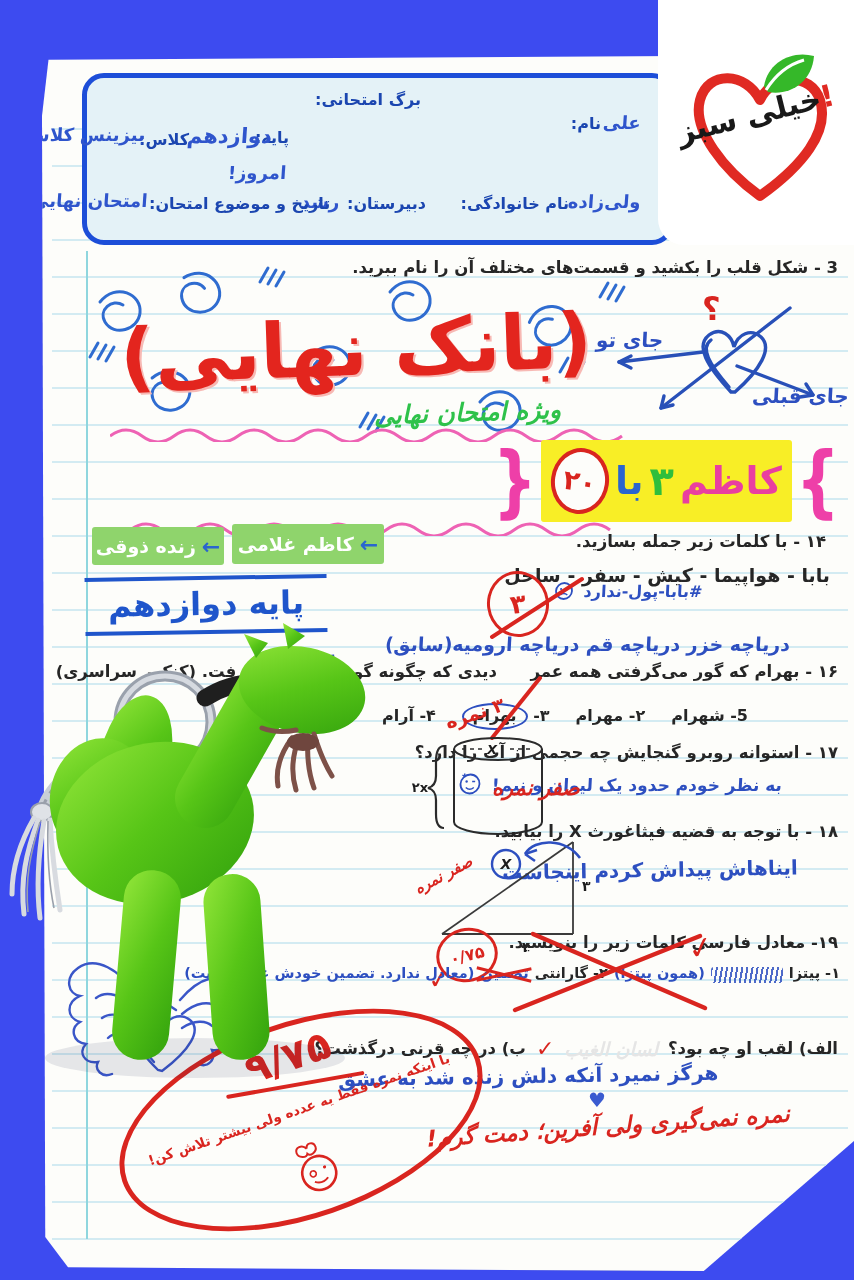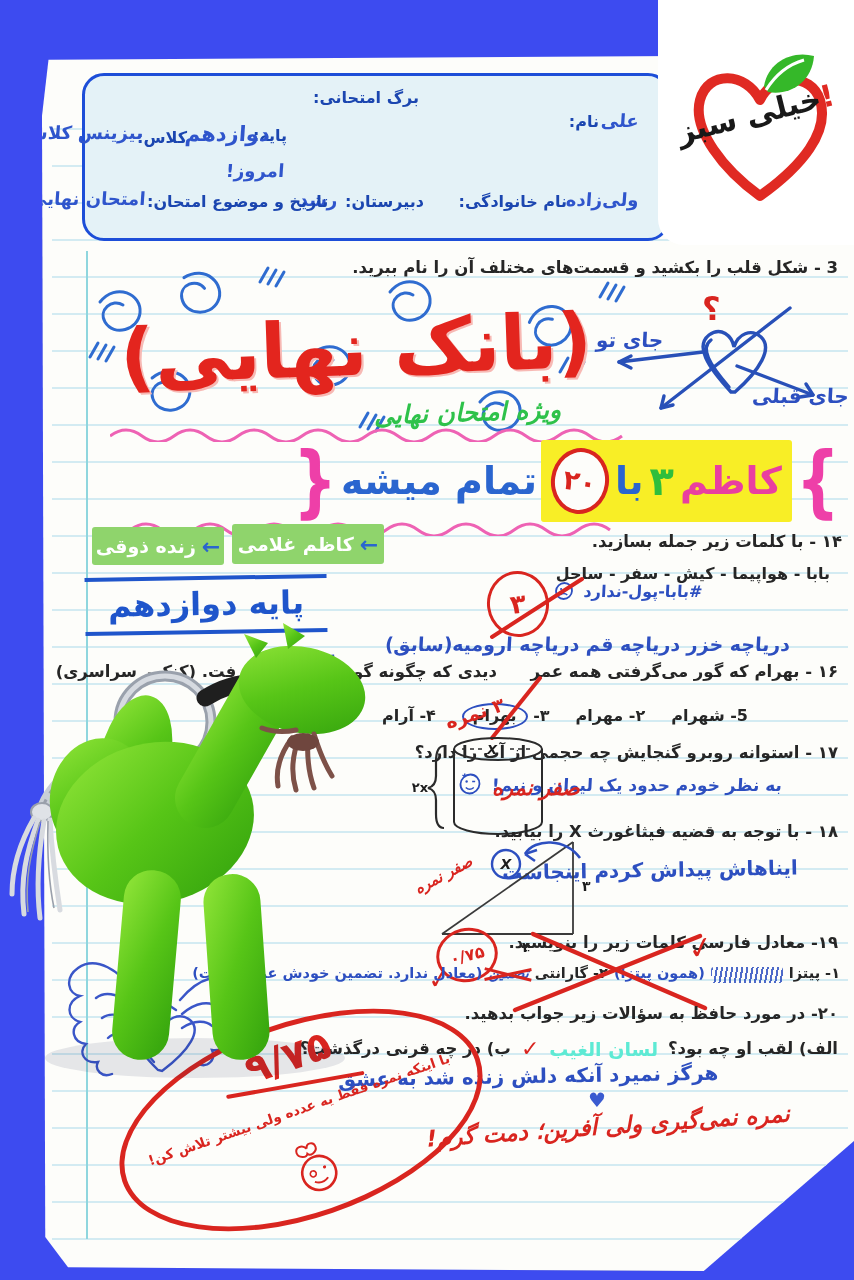--- a/index.html
+++ b/index.html
@@ -8,28 +8,28 @@
   .abs{position:absolute;}
   
   .paper{position:absolute;left:42px;top:55px;width:812px;height:1216px;background:#fdfdfa;
          clip-path:polygon(0.8% 0.4%, 99% 0, 100% 1%, 100% 89.3%, 81.5% 100%, 3.2% 99.7%, 0.4% 97.2%, 0 5%);
          box-shadow:0 10px 28px rgba(0,0,30,.35);}
   .rule-lines{position:absolute;left:10px;right:6px;top:38px;bottom:14px;
          background:repeating-linear-gradient(to bottom,transparent 0 35px,#d3ebf2 35px 37px);}
   .margin-line{position:absolute;left:44px;top:196px;bottom:32px;width:2px;background:#8fd6de;}
   
   .hdr-box{position:absolute;left:40px;top:18px;width:582px;height:162px;background:#e4f2f7;
-         border:3px solid #1d4ed8;border-radius:22px;direction:rtl;}
+         border:5px solid #1d4ed8;border-radius:22px;direction:rtl;}
   .hlbl{position:absolute;font-weight:bold;color:#1b46b0;font-size:16px;white-space:nowrap;}
   .hval{position:absolute;color:#2f55cc;font-weight:600;font-size:18px;white-space:nowrap;
          transform:skewX(-4deg);}
   
   .q{position:absolute;direction:rtl;color:#262626;font-weight:bold;font-size:16.5px;
      white-space:nowrap;text-align:right;}
-  .small{font-size:16px;}
+  .small{font-size:19px;}
   .hw-b{position:absolute;direction:rtl;color:#2d4fc0;font-weight:600;font-size:17px;white-space:nowrap;
         transform:skewX(-3deg);}
   .hw-r{position:absolute;direction:rtl;color:#d9251f;font-weight:bold;white-space:nowrap;}
   
   .main-title{position:absolute;left:66px;top:284px;width:580px;height:128px;display:flex;
         align-items:center;justify-content:center;color:#e3251e;font-weight:900;font-size:76px;
         white-space:nowrap;transform:rotate(-2deg);direction:rtl;text-shadow:2px 2px 0 #f7b9b4;}
   .sub-title{position:absolute;left:300px;top:398px;width:335px;text-align:center;color:#2ec24a;
         font-weight:bold;font-style:italic;font-size:25px;transform:rotate(-2deg);direction:rtl;white-space:nowrap;}
   
@@ -52,21 +52,21 @@
         font-weight:900;font-size:32px;border-top:4px solid #1f55cb;border-bottom:4px solid #1f55cb;
         padding:5px 0 7px;transform:rotate(-1deg);direction:rtl;white-space:nowrap;}
   
   .score-oval{position:absolute;border:3px solid #d9251f;border-radius:50%;display:flex;
         align-items:center;justify-content:center;color:#d9251f;font-weight:bold;background:transparent;}
   .dots{letter-spacing:1px;color:#262626;}
   .fillwrap{position:relative;display:inline-block;}
   .fillword{position:absolute;top:-17px;right:8px;color:#2d4fc0;font-weight:bold;font-size:17px;
         transform:rotate(-4deg);}
   .opt-circled{border:2.5px solid #2d4fc0;border-radius:50%;padding:1px 9px 3px;}
-  .crossed-red{position:relative;display:inline-block;font-style:italic;}
+  .crossed-red{position:relative;display:inline-block;}
   .crossed-red::before,.crossed-red::after{content:"";position:absolute;left:-4px;right:-4px;top:50%;
         height:3px;background:#d9251f;}
   .crossed-red::before{transform:rotate(14deg);}
   .crossed-red::after{transform:rotate(-12deg);}
   .scribble{display:inline-block;width:72px;height:16px;position:relative;top:2px;
         background:repeating-linear-gradient(100deg,#2d4fc0 0 2px,transparent 2px 5px);
         border-radius:3px;opacity:.85;}
   .check{color:#d9251f;font-weight:900;}
   
   .stamp{position:absolute;left:112px;top:1022px;width:368px;height:186px;border:5px solid #d9251f;
@@ -164,36 +164,35 @@
   </svg>
 
   <div class="slogan">
     <span class="slg-brace">}</span>
     <span class="slg-yellow">
       <span class="slg-pink">کاظم</span>
       <span class="slg-green">۳</span>
       <span class="slg-blue">با</span>
       <span class="slg-circle">۲۰</span>
     </span>
-    <span class="slg-blue">تمام میشه</span>
     <span class="slg-brace">{</span>
   </div>
 
   <div class="author" style="left:232px;top:524px;width:152px;height:40px;">
     <span class="arr">←</span>
     <span>کاظم غلامی</span>
   </div>
   <div class="author" style="left:92px;top:527px;width:132px;height:38px;">
     <span class="arr">←</span>
     <span>زنده ذوقی</span>
   </div>
 
   <div class="grade-line">پایه دوازدهم</div>
 
-  <div class="q" style="right:12px;top:532px;">۱۴ - با کلمات زیر جمله بسازید.</div>
+  <div class="q" style="right:28px;top:532px;">۱۴ - با کلمات زیر جمله بسازید.</div>
   <div class="q small" style="right:24px;top:564px;font-weight:600;">بابا  -  هواپیما  -  کیش  -  سفر  -  ساحل</div>
   <div class="hw-b" style="right:152px;top:581px;font-size:16px;">
     <span>#بابا-پول-ندارد</span>
     <svg style="display:inline-block;vertical-align:-4px;margin-right:4px;" width="20" height="20" viewBox="0 0 20 20">
       <circle cx="10" cy="10" r="8" fill="none" stroke="#2d4fc0" stroke-width="1.8"></circle>
       <circle cx="7" cy="8" r="1.1" fill="#2d4fc0"></circle>
         <circle cx="13" cy="8" r="1.1" fill="#2d4fc0"></circle>
       <path d="M6.5 14 q3.5 -3 7 0" fill="none" stroke="#2d4fc0" stroke-width="1.6"></path>
     </svg>
   </div>
@@ -273,24 +272,23 @@
     <span style="color:#2d4fc0;">(همون پیتزا)</span>
     <span>۲- گارانتی</span>
     <span class="crossed-red" style="color:#2d4fc0;">تضمین</span>
     <span style="color:#2d4fc0;">(معادل ندارد. تضمین خودش عربی است)</span>
   </div>
   <svg class="abs" style="left:505px;top:928px;" width="205" height="88" viewBox="0 0 205 88">
     <path d="M10 82 L 195 8" stroke="#d9251f" stroke-width="4.5" stroke-linecap="round" fill="none"></path>
     <path d="M28 6 L 200 80" stroke="#d9251f" stroke-width="4.5" stroke-linecap="round" fill="none"></path>
   </svg>
 
-  <div class="q" style="right:16px;top:1004px;">۲۰- در مورد حافظ به سؤالات زیر جواب بدهید.</div>
   <div class="q" style="right:16px;top:1036px;display:flex;gap:10px;align-items:center;">
     <span>الف) لقب او چه بود؟</span>
-    <span style="color:#5eead4;font-size:19px;">لسان الغیب</span>
+    <span style="color:#e5e5e5;font-size:19px;font-style:italic;">لسان الغیب</span>
     <span class="check" style="font-size:22px;">✓</span>
     <span>ب) در چه قرنی درگذشت؟</span>
   </div>
   <div class="hw-b" style="right:136px;top:1064px;font-size:20px;transform:rotate(-1deg);">هرگز نمیرد آنکه دلش زنده شد به عشق</div>
   <div class="abs" style="left:588px;top:1088px;color:#3a5bd0;font-size:20px;">♥</div>
   <div class="hw-r" style="right:64px;top:1113px;font-size:23px;font-style:italic;transform:rotate(-4deg);">نمره نمی‌گیری ولی آفرین؛ دمت گرم!</div>
 
   <svg class="abs" style="left:50px;top:928px;" width="218" height="168" viewBox="0 0 218 168">
     <g fill="none" stroke="#3a56c8" stroke-width="2.4" stroke-linecap="round">
       <path d="M88 70 C 70 40 45 28 28 40 C 14 50 18 66 30 68 C 16 74 16 90 30 94 C 20 100 22 114 36 116 C 28 124 34 136 48 134 C 44 142 52 150 62 146"></path>

